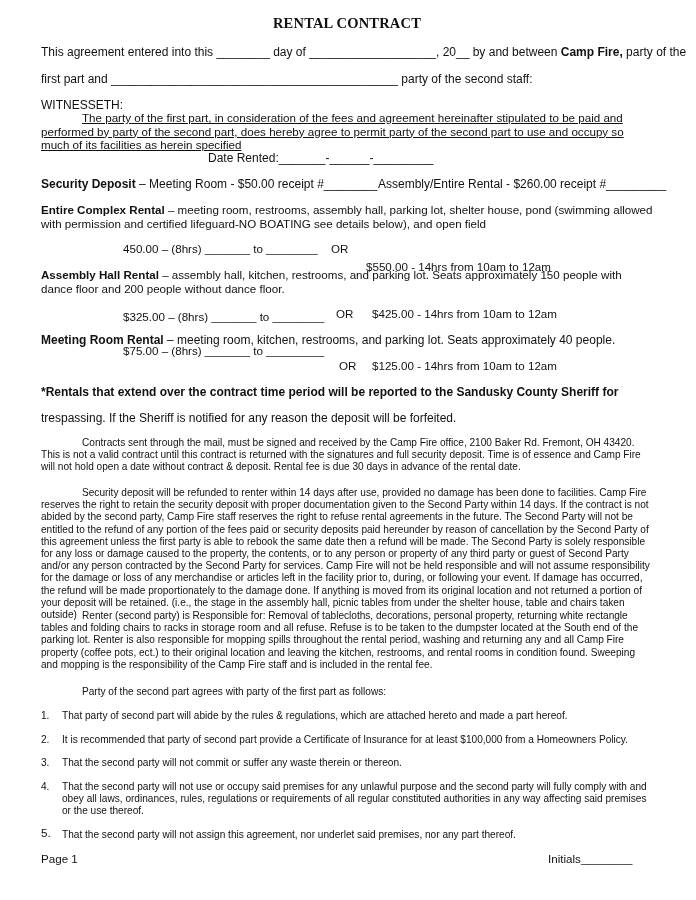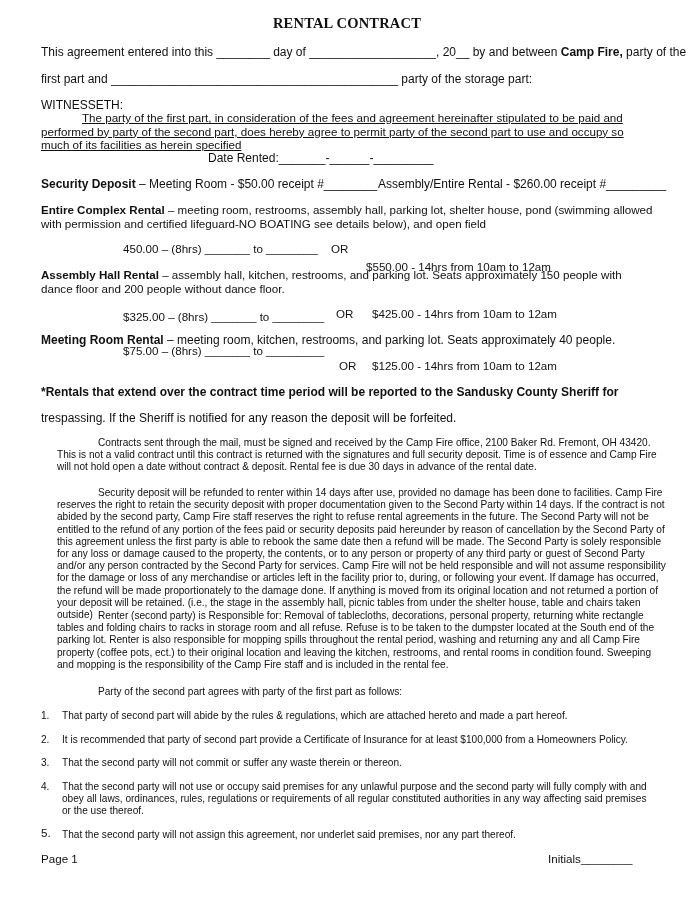--- a/index.html
+++ b/index.html
@@ -1,21 +1,21 @@
 <!DOCTYPE html>
 <html><head>
 <meta charset="utf-8">
 <style>
   html, body { margin: 0; padding: 0; background: #ffffff; }
   body { width: 696px; height: 900px; overflow: hidden; position: relative; color: #111; }
   .page { position: absolute; left: 41px; top: 0; width: 612px; font-family: "Liberation Sans", sans-serif; }
   .title { position: absolute; left: 0; width: 612px; top: 15px; text-align: center; font-family: "Liberation Serif", serif; font-weight: bold; font-size: 14.5px; letter-spacing: 0.2px; }
   .line { position: absolute; left: 0; white-space: nowrap; font-size: 12px; line-height: 14px; text-align: right; }
   .para { position: absolute; left: 0; width: 612px; font-size: 11.6px; line-height: 13.6px; }
-  .small { position: absolute; left: 0; width: 612px; font-size: 10.1px; line-height: 12.2px; margin-left: 16px; }
+  .small { position: absolute; left: 0; width: 612px; font-size: 10.1px; line-height: 12.2px; }
   .indent { display: inline-block; width: 41px; }
   b { font-weight: bold; }
   .list-item { position: absolute; left: 0; width: 612px; font-size: 10.1px; line-height: 12.2px; }
   .list-item .num { position: absolute; left: 0; top: 0; }
   .list-item .txt { margin-left: 21px; display: block; }
   .num5 { font-size: 11.6px; }
   .footer-left { position: absolute; left: 0; top: 852px; font-size: 11.6px; }
   .footer-right { position: absolute; left: 507px; top: 852px; font-size: 11.6px; white-space: nowrap; }
   .rate { position: absolute; left: 82px; white-space: nowrap; font-size: 11.6px; line-height: 14px; }
 </style>
@@ -24,21 +24,21 @@
 
 <div class="page">
 
   <div class="title">RENTAL CONTRACT</div>
 
   <div class="line" style="top:45px;">
     <span>This agreement entered into this </span><span>________</span><span> day of </span><span>___________________</span><span>, 20__ by and between </span><b>Camp Fire,</b><span> party of the</span>
   </div>
 
   <div class="line" style="top:72px;">
-    <span>first part and </span><span>___________________________________________</span><span> party of the storage part:</span>
+    <span>first part and </span><span>___________________________________________</span><span> party of the second staff:</span>
   </div>
 
   <div class="line" style="top:98px;">WITNESSETH:</div>
   <div class="para" style="top:111px;text-decoration:underline;"><span class="indent"></span><span>The party of the first part, in consideration of the fees and agreement hereinafter stipulated to be paid and performed by party of the second part, does hereby agree to permit party of the second part to use and occupy so much of its facilities as herein specified</span></div>
   <div class="line" style="left:167px; top:151px;">
     <span>Date Rented:</span><span>_______-______-_________</span>
   </div>
 
   <div class="line" style="top:177px;">
     <b>Security Deposit</b><span> – Meeting Room - $50.00 receipt #________</span>

